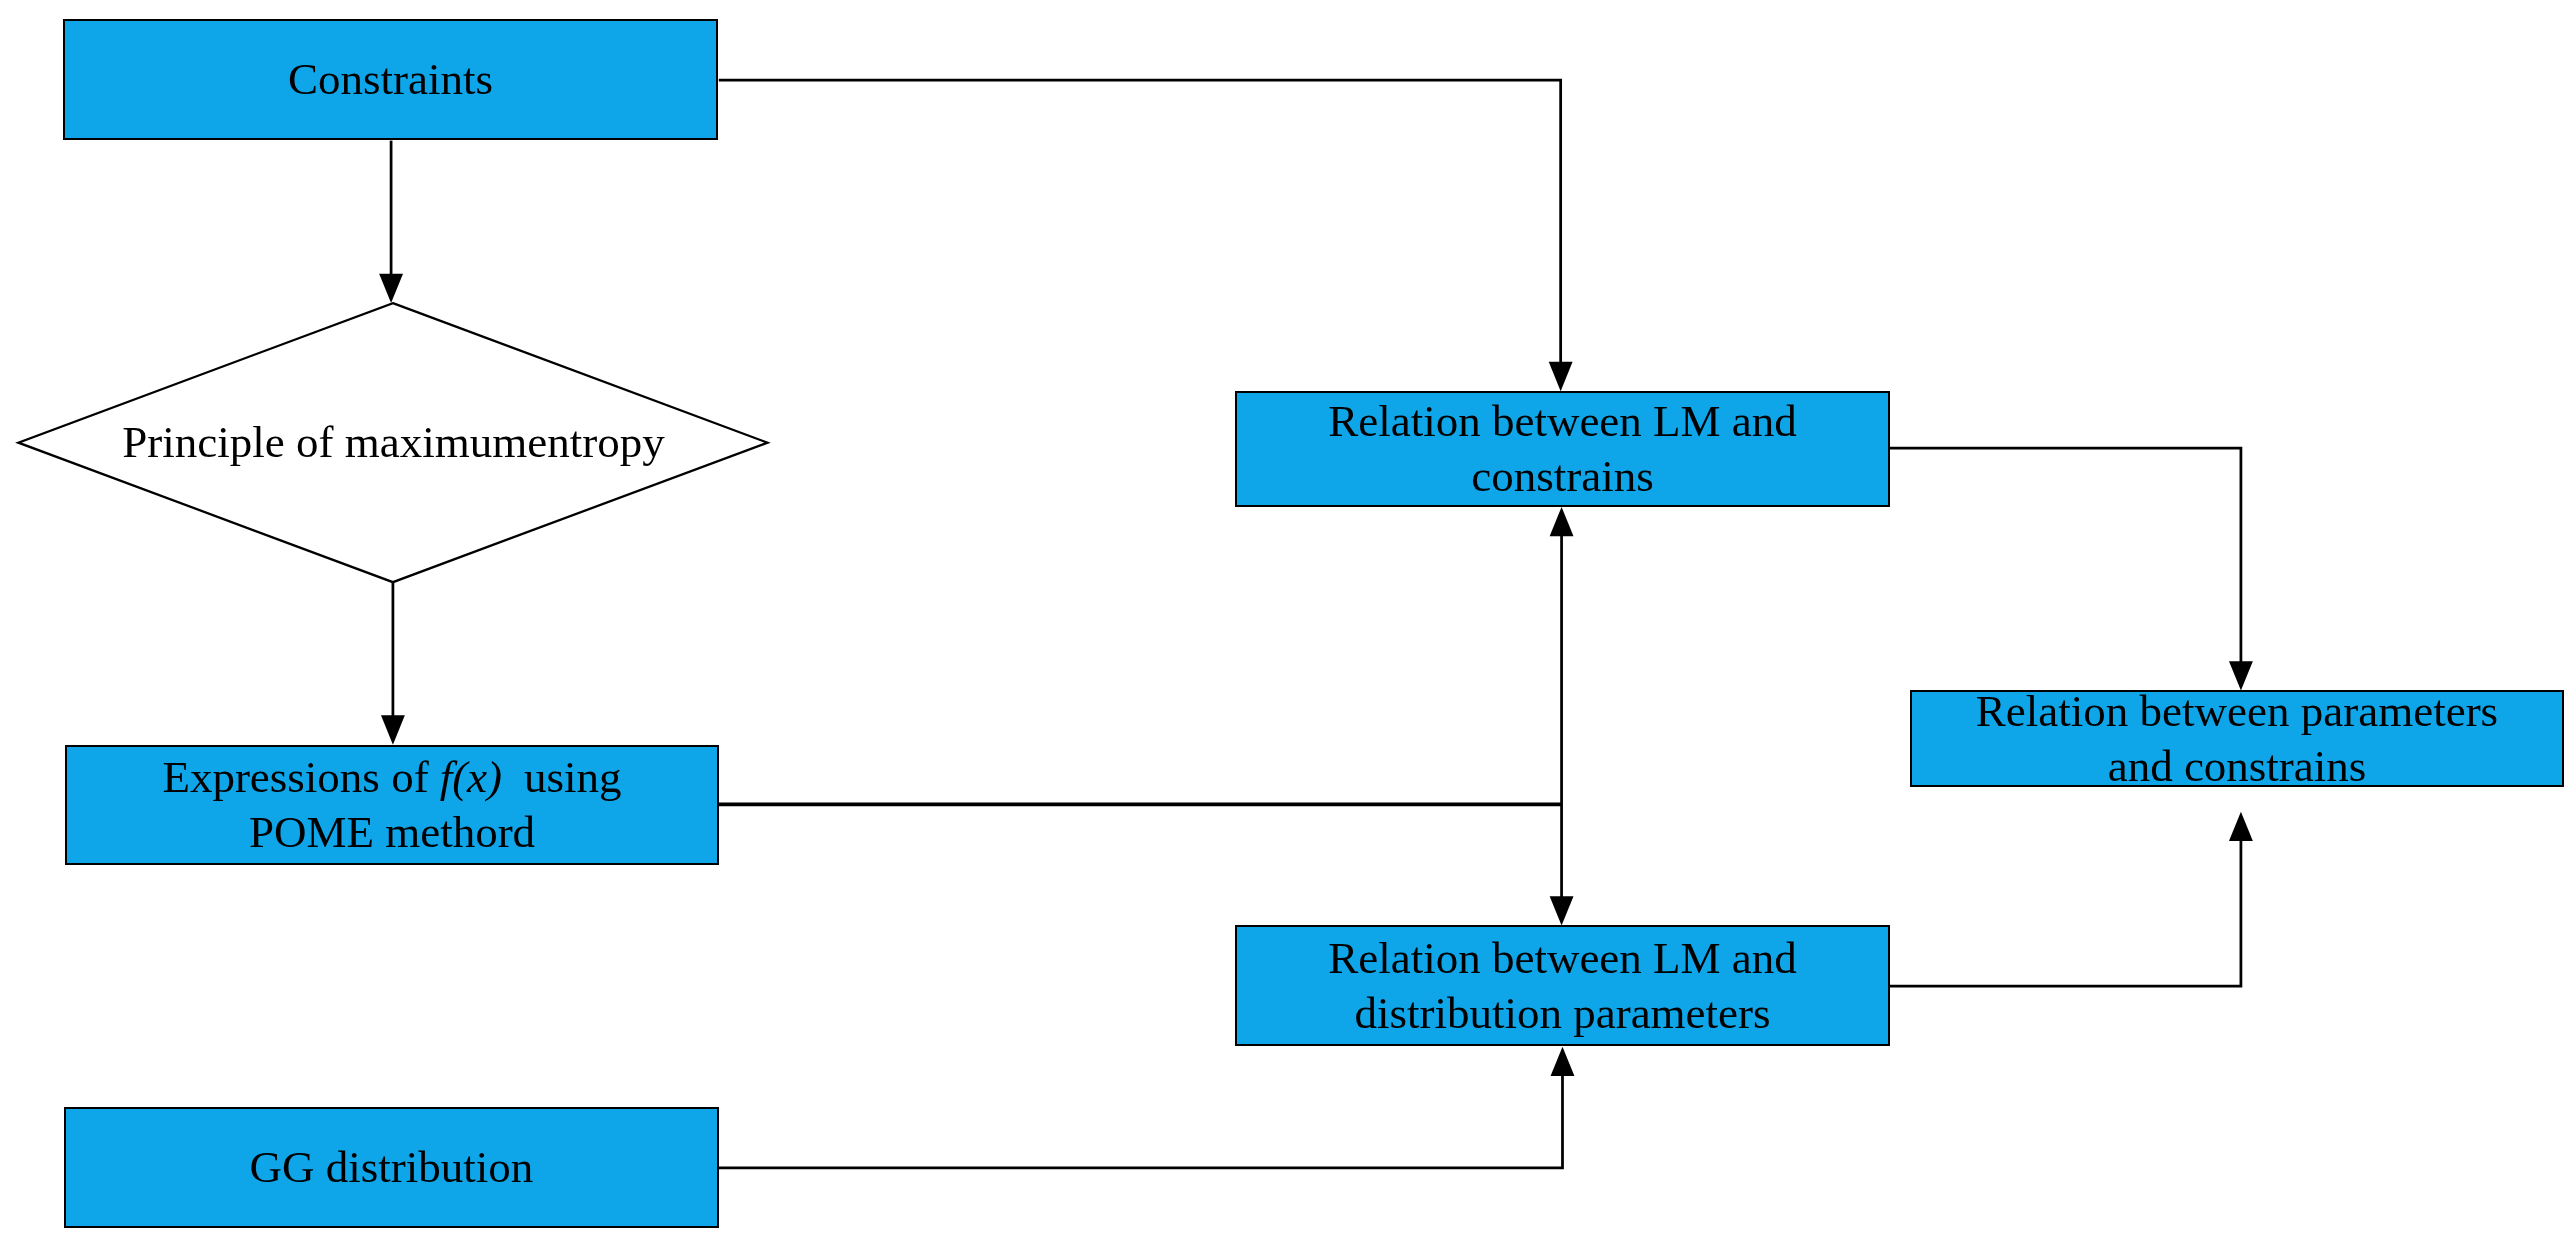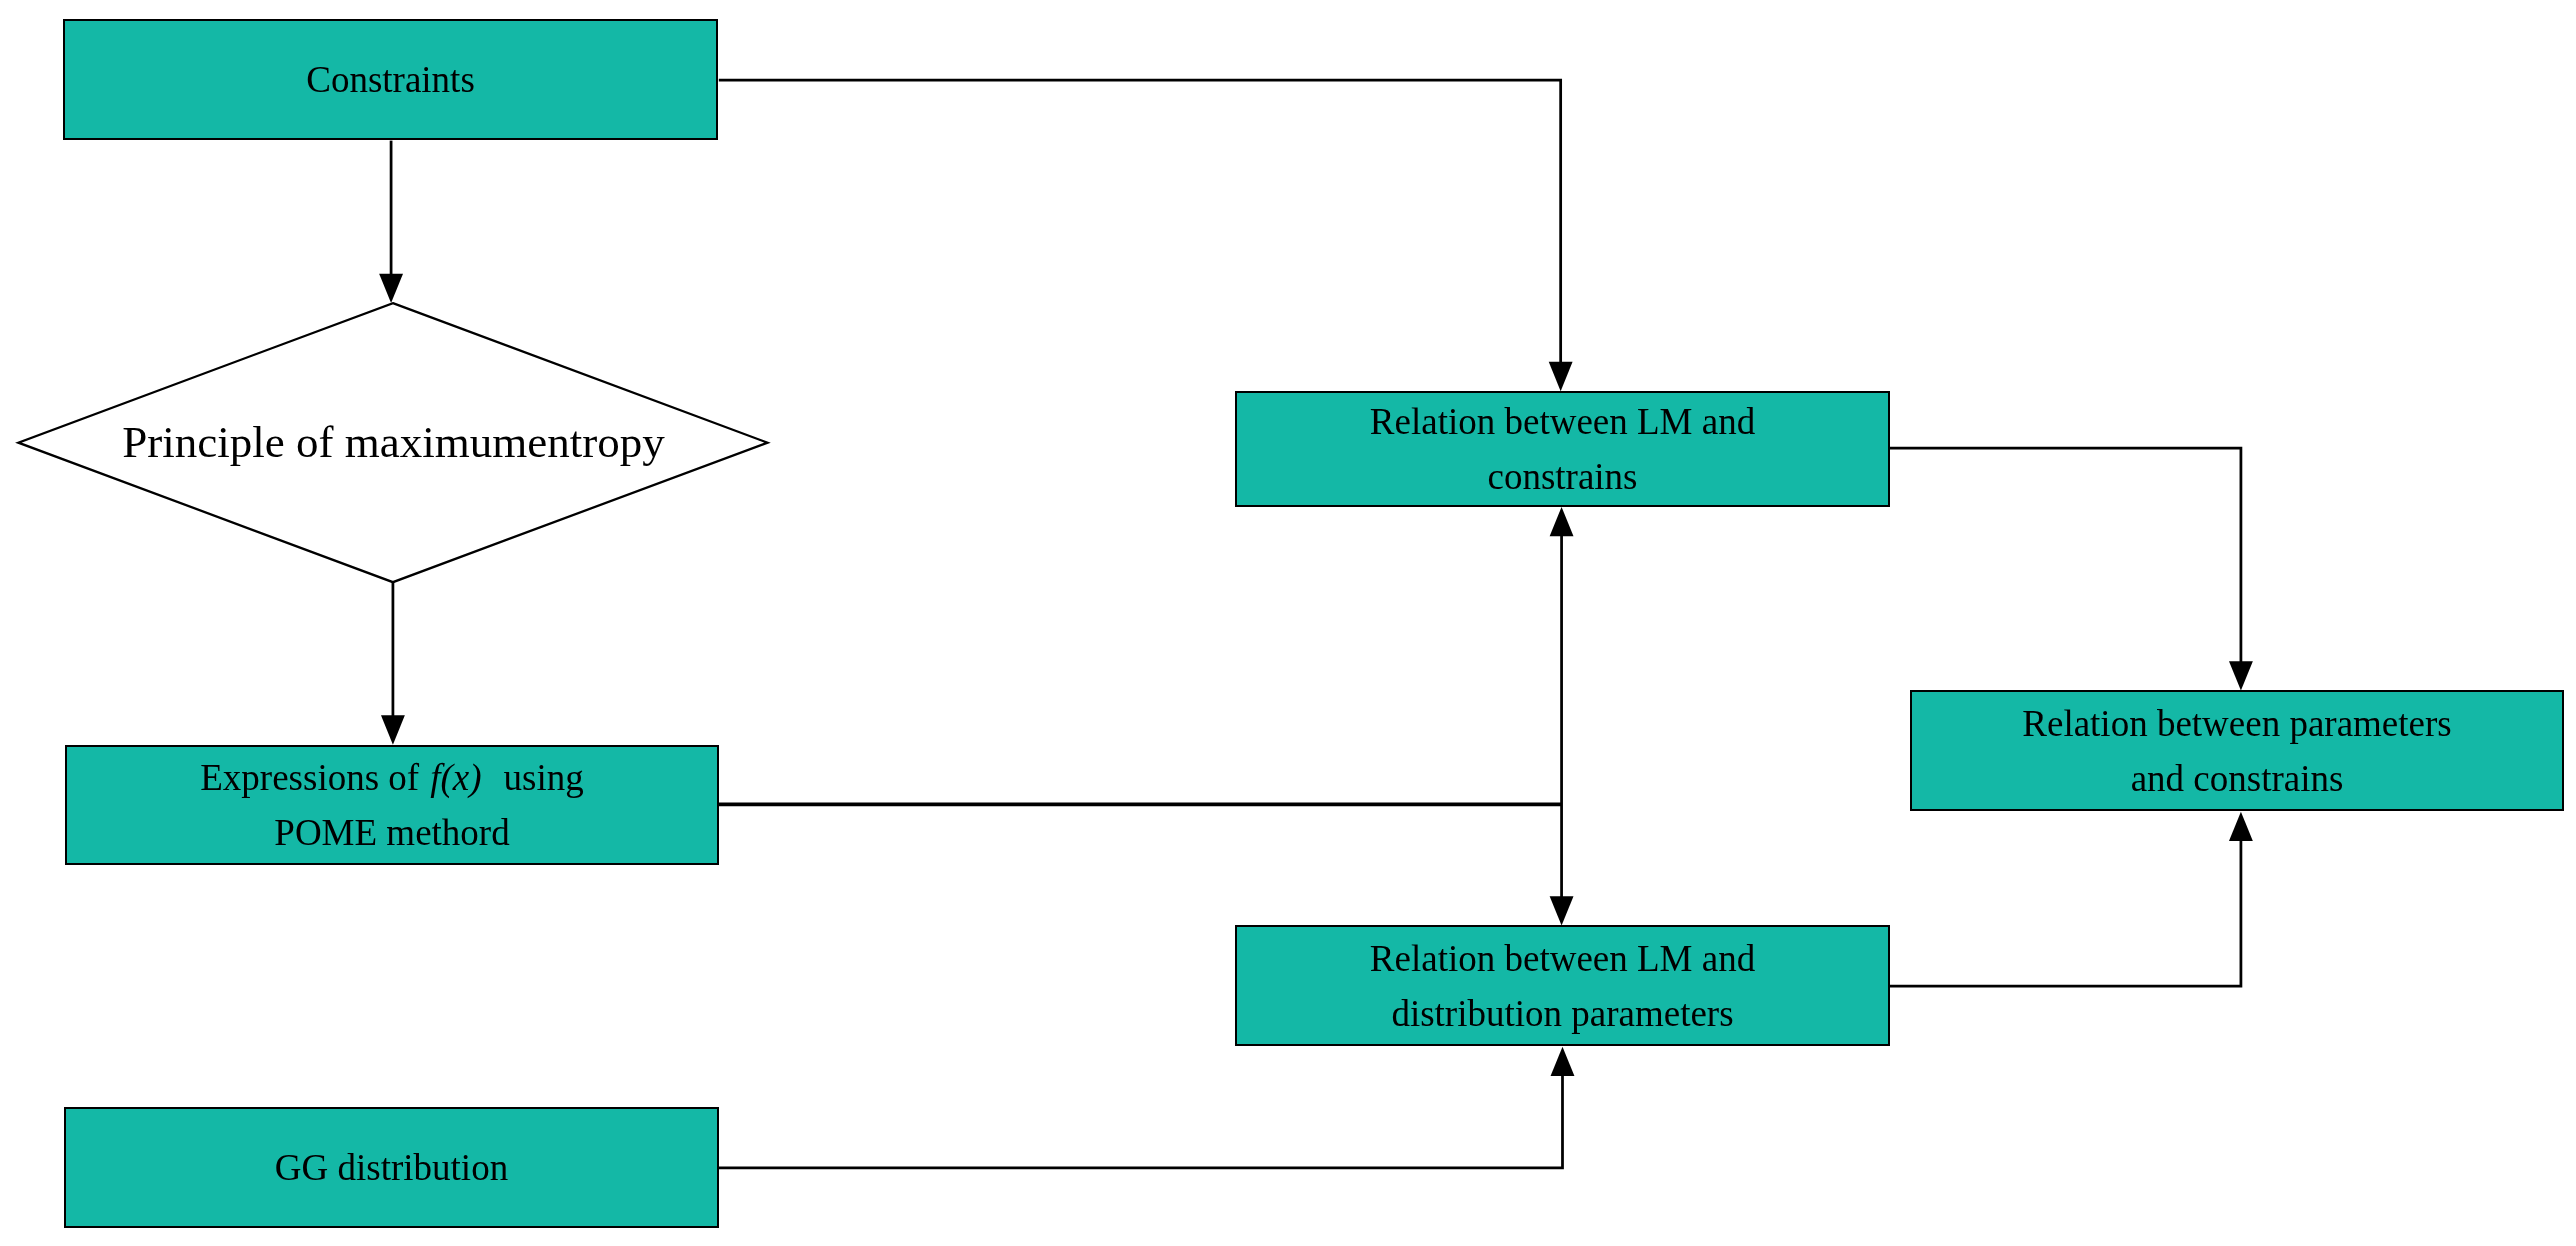--- a/index.html
+++ b/index.html
@@ -13,28 +13,28 @@
     overflow: hidden;
   }
   .links {
     position: absolute;
     left: 0; top: 0;
     width: 2576px; height: 1247px;
   }
   .node {
     position: absolute;
     box-sizing: border-box;
-    background: #14b8a6;
+    background: #0ea5e9;
     border: 2.8px solid #000000;
     display: flex;
     flex-direction: column;
     align-items: center;
     justify-content: center;
     text-align: center;
-    font-size: 37px;
+    font-size: 45px;
     line-height: 55px;
     white-space: nowrap;
   }
   .diamond-label {
     position: absolute;
     display: flex;
     flex-direction: row;
     align-items: center;
     justify-content: center;
     text-align: center;
@@ -50,21 +50,21 @@
   .after-math {
     margin-left: 22px;
   }
   
   #node-constraints            { left: 63px;   top: 19px;   width: 655px; height: 121px; }
   #node-diamond-label          { left: 118px;  top: 360px;  width: 551px; height: 165px; }
   #node-expressions            { left: 65px;   top: 745px;  width: 654px; height: 120px; }
   #node-gg                     { left: 64px;   top: 1107px; width: 655px; height: 121px; text-align: right; }
   #node-rel-lm-constrains      { left: 1235px; top: 391px;  width: 655px; height: 116px; }
   #node-rel-lm-distribution    { left: 1235px; top: 925px; width: 655px; height: 121px; }
-  #node-rel-params-constrains  { left: 1910px; top: 690px;  width: 654px; height: 121px; text-align: center; }
+  #node-rel-params-constrains  { left: 1910px; top: 690px;  width: 654px; height: 97px; text-align: center; }
 </style>
 </head>
 <body>
 
 <div class="canvas">
 
   <svg class="links" viewBox="0 0 2806 1358" xmlns="http://www.w3.org/2000/svg">
 
     <polygon points="428,330 836,482 428,634 20,482" fill="#ffffff" stroke="#000000" stroke-width="2.5"></polygon>
 

